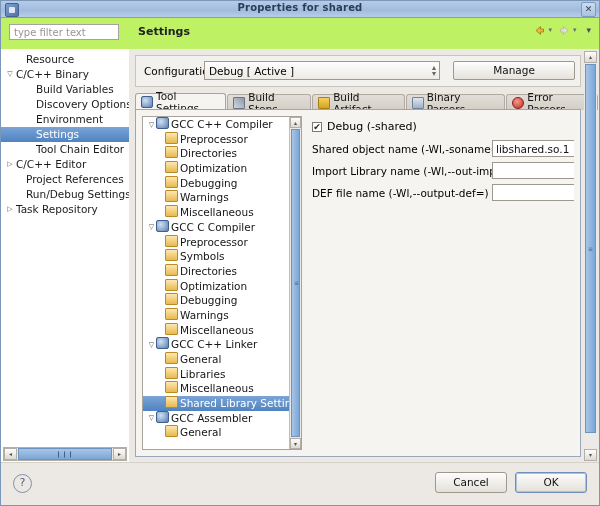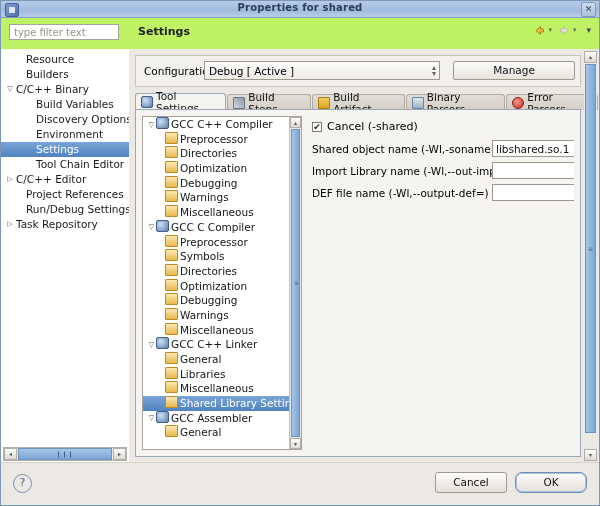--- a/index.html
+++ b/index.html
@@ -135,21 +135,21 @@
   
   .footer{position:absolute;left:0;right:0;bottom:0;height:42px;background:#ece9e4;
     border-top:1px solid #d6d2cb;}
   .helpbtn{position:absolute;left:12px;top:11px;width:17px;height:17px;border-radius:50%;
     border:1px solid #7f93ad;color:#4a6384;font-size:11px;text-align:center;line-height:15px;
     background:#ece9e4;}
   .fbtn{position:absolute;top:9px;width:72px;height:21px;box-sizing:border-box;
     background:linear-gradient(to bottom,#fdfdfd,#e4e0d9);border:1px solid #9e988f;border-radius:3px;
     font-size:10.5px;text-align:center;line-height:19px;color:#111;}
   .fbtn.cancel{right:92px;}
-  .fbtn.ok{right:12px;border-color:#6f8fba;box-shadow:0 0 0 1px #aac2de inset;border-radius:7px;}
+  .fbtn.ok{right:12px;border-color:#6f8fba;box-shadow:0 0 0 1px #aac2de inset;}
 </style>
 </head>
 <body>
 
 <div class="win">
 
   <div class="titlebar">
     <div class="tb-appicon"></div>
     <div class="title-text">Properties for shared</div>
     <div class="tb-close">✕</div>
@@ -173,21 +173,20 @@
       <span class="chev">▾</span>
       <span class="chev-big">▾</span>
     </div>
   </div>
 
   <div class="body">
 
     <div class="sidebar">
       <div id="sidebar-rows" style="padding-top:3px;">
           <div class="tree-row"><span class="twisty" style="left: 14px;"></span><span style="margin-left: 25px; text-align: right;">Resource</span></div>
-          <div class="tree-row"><span class="twisty" style="left: 14px;"></span><span style="margin-left: 25px;">Builders</span></div>
           <div class="tree-row"><span class="twisty" style="left: 4px;">▽</span><span style="margin-left: 15px;">C/C++ Binary</span></div>
           <div class="tree-row"><span class="twisty" style="left: 24px;"></span><span style="margin-left: 35px;">Build Variables</span></div>
           <div class="tree-row"><span class="twisty" style="left: 24px;"></span><span style="margin-left: 35px;">Discovery Options</span></div>
           <div class="tree-row"><span class="twisty" style="left: 24px;"></span><span style="margin-left: 35px;">Environment</span></div>
           <div class="tree-row sel"><span class="twisty" style="left: 24px;"></span><span style="margin-left: 35px;">Settings</span></div>
           <div class="tree-row"><span class="twisty" style="left: 24px;"></span><span style="margin-left: 35px;">Tool Chain Editor</span></div>
           <div class="tree-row"><span class="twisty" style="left: 4px;">▷</span><span style="margin-left: 15px;">C/C++ Editor</span></div>
           <div class="tree-row"><span class="twisty" style="left: 14px;"></span><span style="margin-left: 25px;">Project References</span></div>
           <div class="tree-row"><span class="twisty" style="left: 14px;"></span><span style="margin-left: 25px;">Run/Debug Settings</span></div>
           <div class="tree-row"><span class="twisty" style="left: 4px;">▷</span><span style="margin-left: 15px;">Task Repository</span></div>
@@ -266,21 +265,21 @@
             <div class="vs-thumb">
               <div class="grip">≡</div>
             </div>
             <div class="vs-btn bot">▾</div>
           </div>
         </div>
 
         <div class="form">
           <div class="chkrow">
             <span class="chk"></span>
-            <span>Cancel (-shared)</span>
+            <span>Debug (-shared)</span>
           </div>
           <div id="form-rows">
               <div class="frow" style="top: 24px;">
                 <div class="flabel">Shared object name (-Wl,-soname=)</div>
                 <div class="finput">libshared.so.1</div>
               </div>
               <div class="frow" style="top: 46px;">
                 <div class="flabel">Import Library name (-Wl,--out-implib=)</div>
                 <div class="finput"></div>
               </div>

